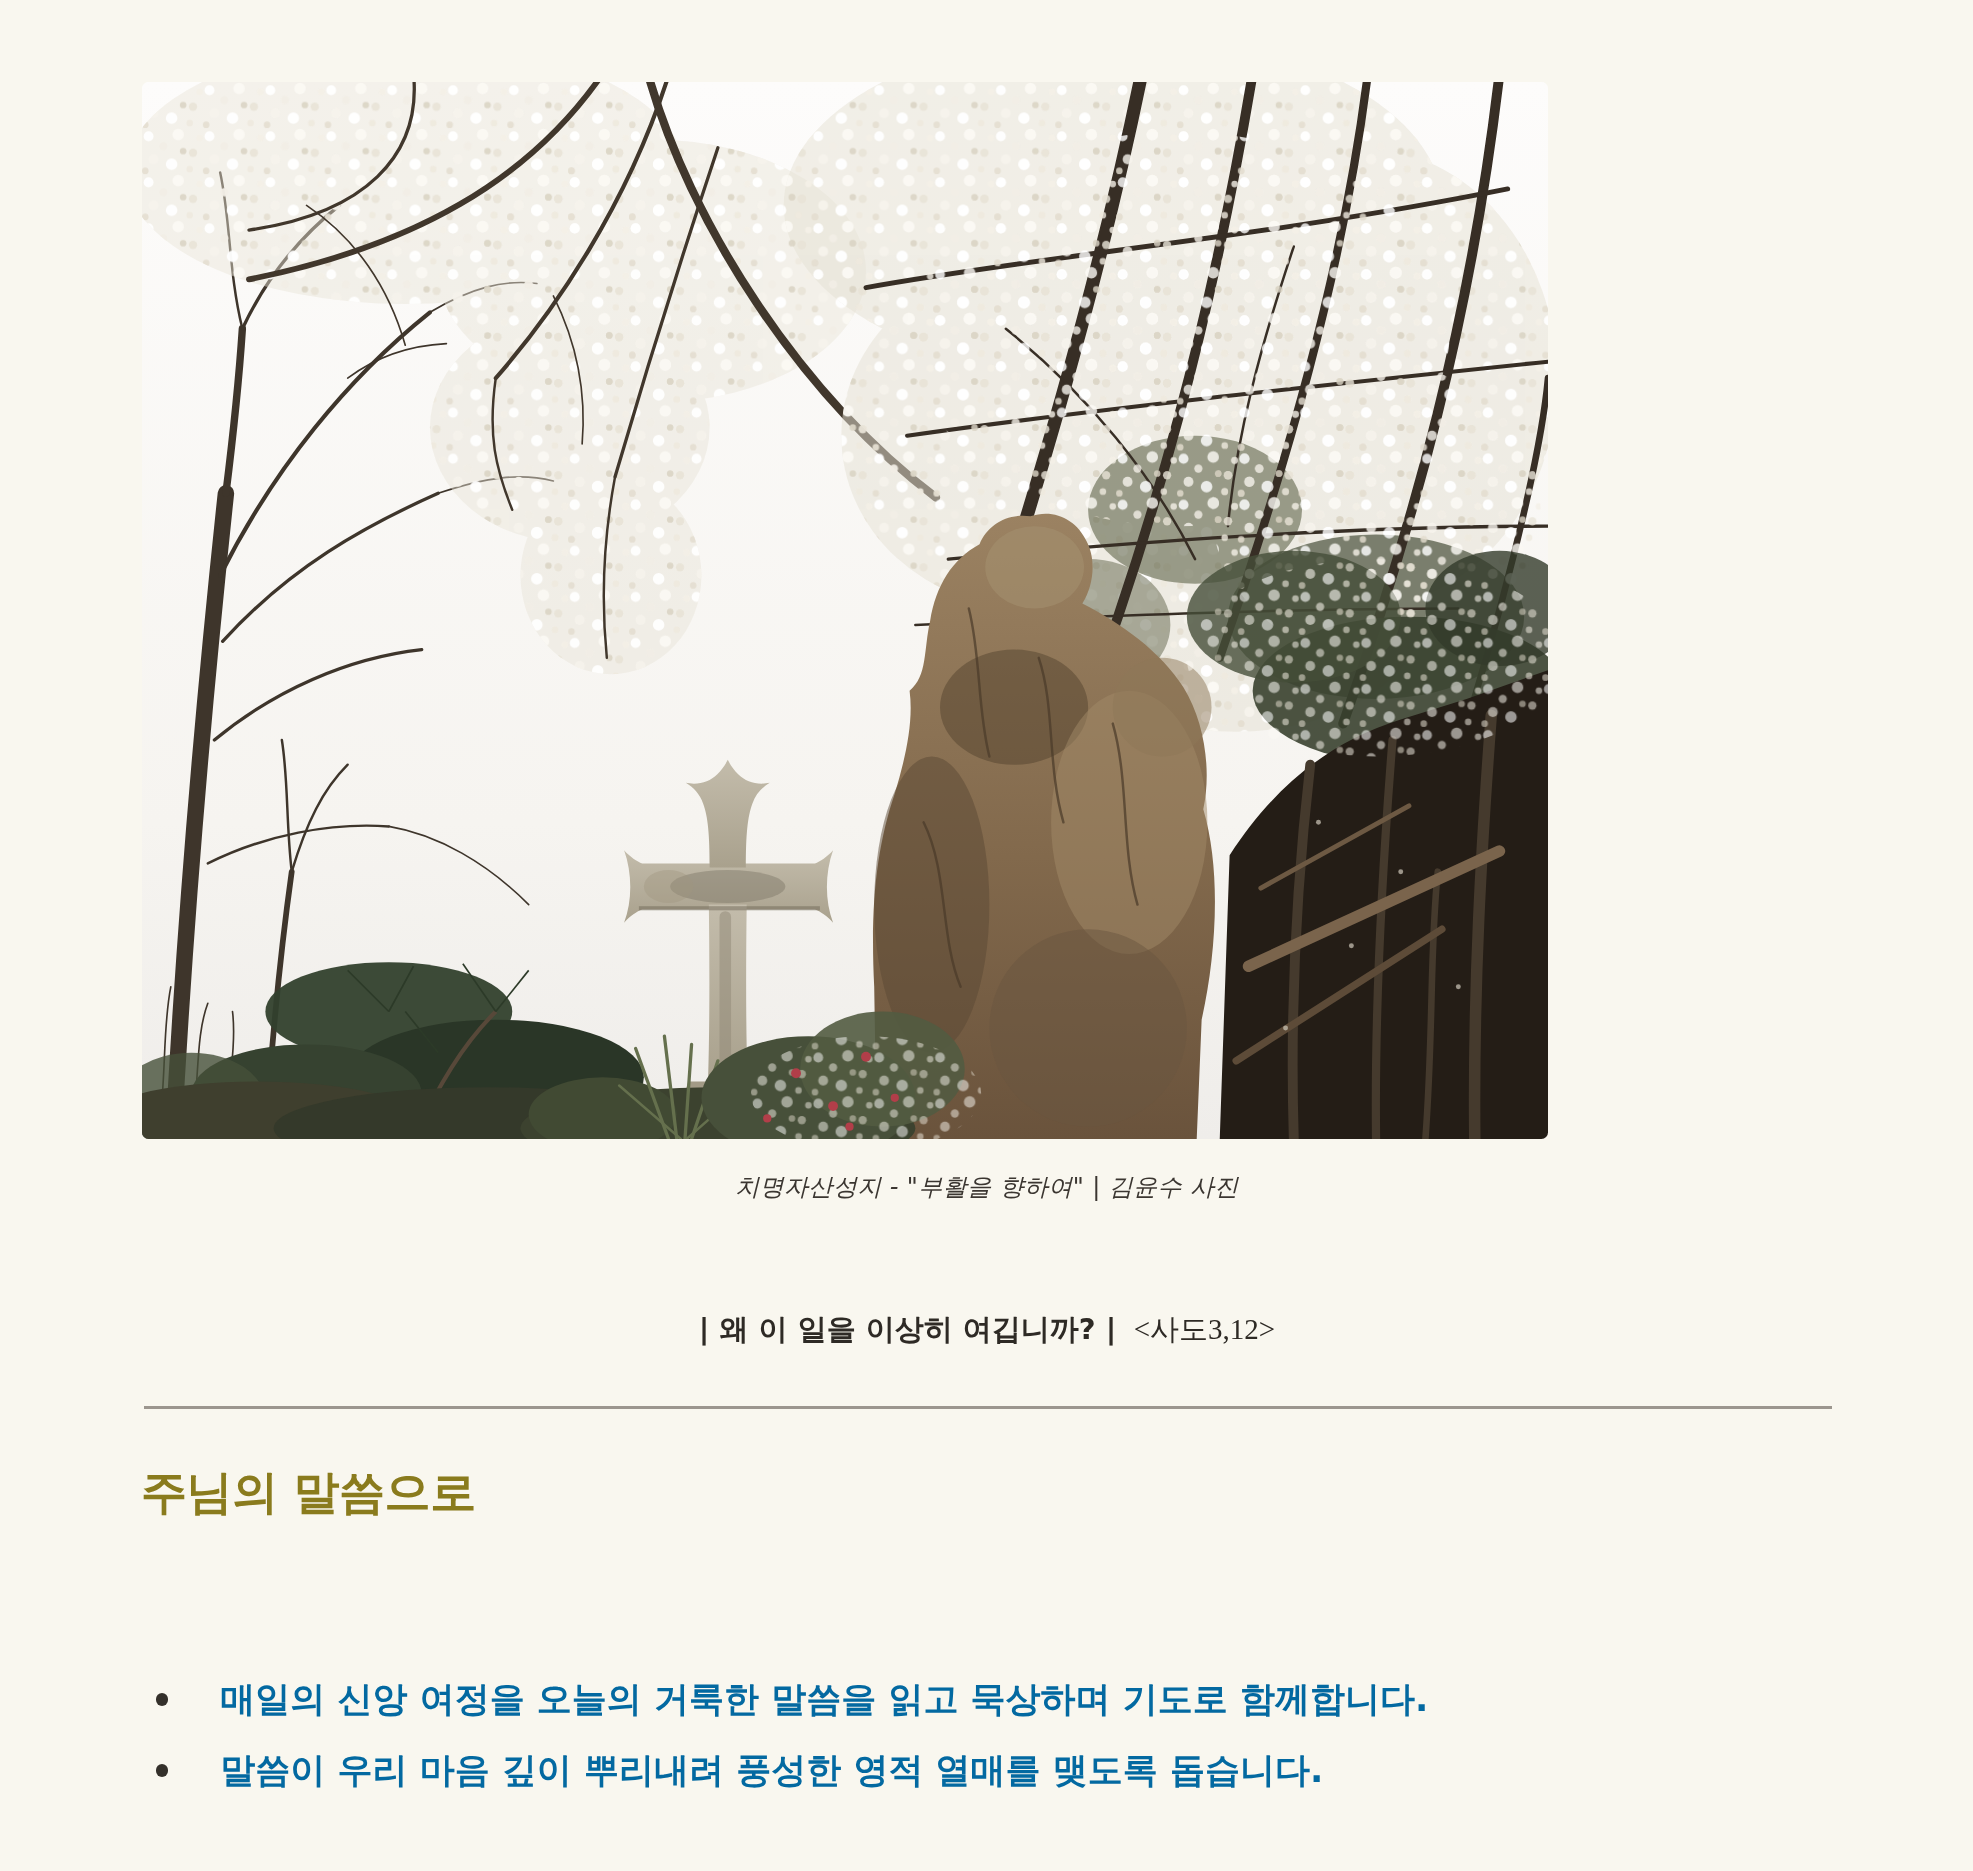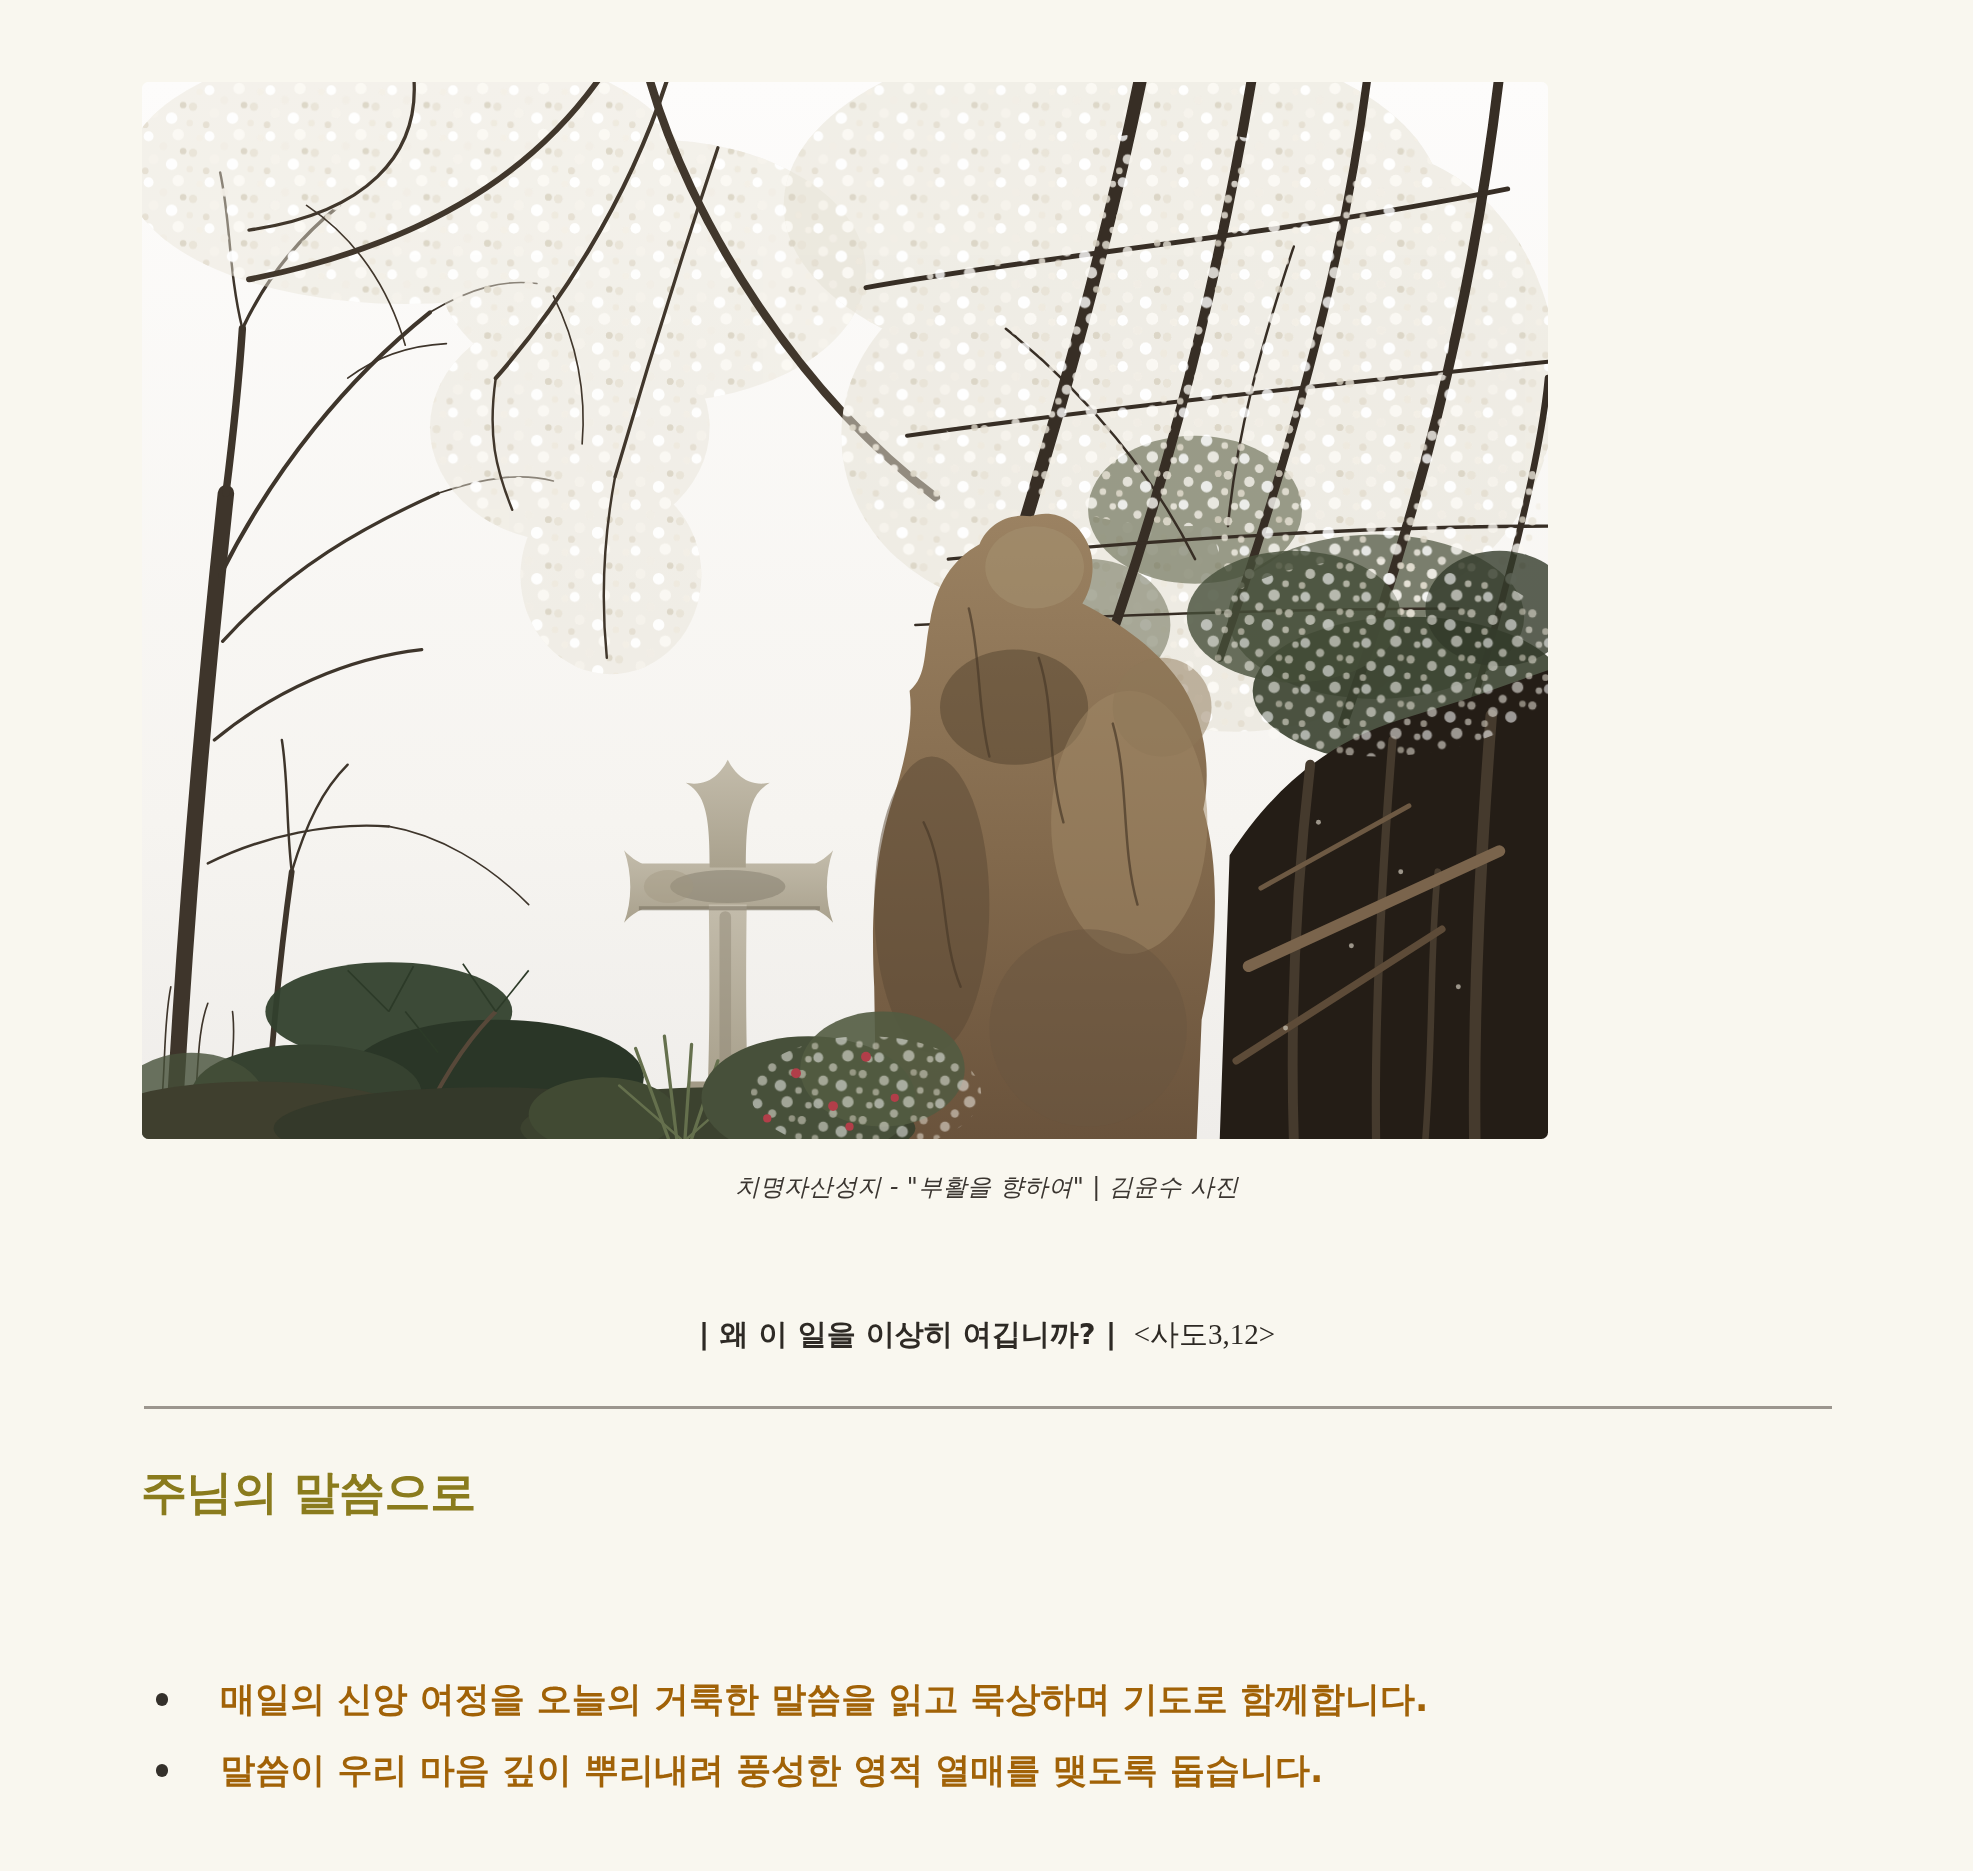--- a/index.html
+++ b/index.html
@@ -14,21 +14,21 @@
     border-radius:6.6px;overflow:hidden;background:#fdfcfa;
   }
   .photo-frame svg{display:block;width:100%;height:100%;}
   .caption{
     position:absolute;left:0;top:1171px;width:1974px;
     text-align:center;font-style:italic;font-size:24px;line-height:33px;
     color:#3b3631;letter-spacing:0.4px;
   }
   .verse{
     position:absolute;left:0;top:1311px;width:1974px;
-    text-align:center;font-size:29px;line-height:46px;color:#2e2a25;
+    text-align:center;font-size:29px;line-height:36px;color:#2e2a25;
   }
   .verse .quote{font-weight:700;}
   .verse .ref{
     font-family:"Liberation Serif","DejaVu Serif",serif;
     font-weight:400;margin-left:8.2px;
   }
   .divider{
     position:absolute;left:144px;top:1406px;width:1688px;height:3.3px;
     background:#9c968e;border:none;
   }
@@ -41,21 +41,21 @@
     position:absolute;left:156px;top:1676px;margin:0;padding:0;
     list-style:none;display:flex;flex-direction:column;row-gap:25px;
   }
   .bullets li{display:flex;align-items:flex-start;}
   .bullet-dot{
     flex:0 0 auto;width:12.3px;height:12.3px;border-radius:50%;
     background:#34302a;margin:17.3px 0 0 0;
   }
   .bullet-text{
     margin-left:52px;font-size:35px;line-height:46px;font-weight:700;
-    color:#a16207;
+    color:#0369a1;
   }
 </style>
 </head>
 <body>
 
 <main>
 
   <figure class="photo-frame" style="margin:0">
     <svg viewBox="0 0 1709 1285" preserveAspectRatio="none">
       <defs>

